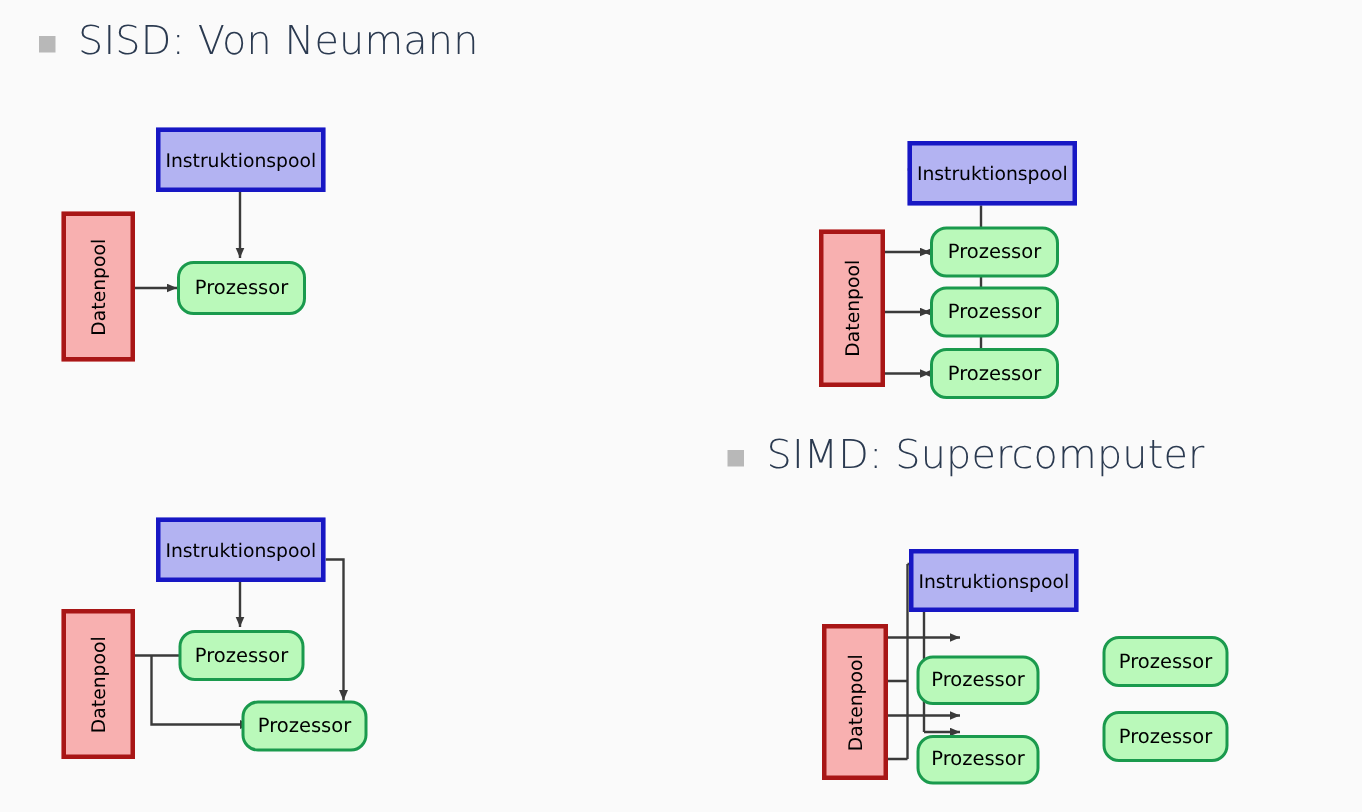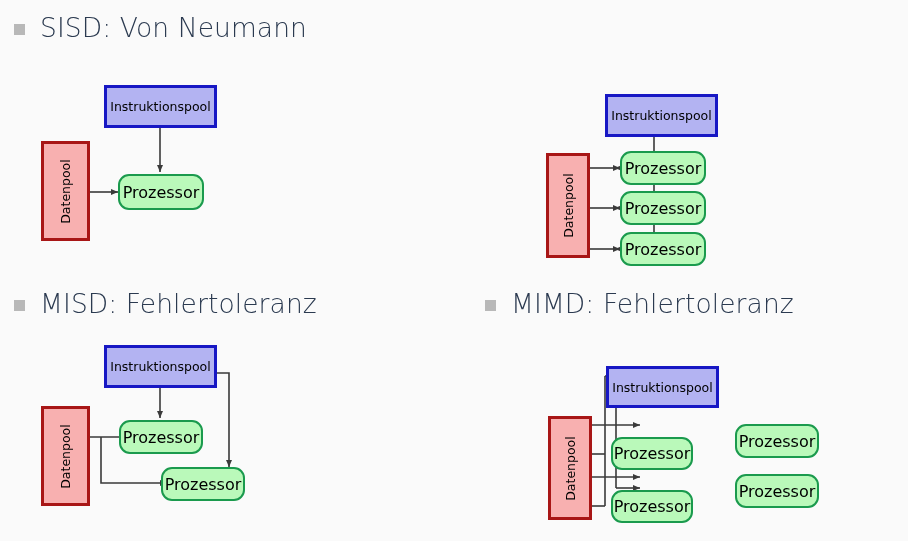--- a/index.html
+++ b/index.html
@@ -33,21 +33,21 @@
   #q-misd { left: 0;   top: 271px; }
   #q-mimd { left: 454px; top: 271px; }
 
   
   .heading {
     position: absolute;
     display: flex;
     align-items: center;
     white-space: nowrap;
   }
-  #q-sisd .heading { left: 14px;  top: 15px; align-items: center; }
+  #q-sisd .heading { left: 26px;  top: 15px; align-items: center; }
   #q-simd .heading { left: 31px;  top: 15px; }
   #q-misd .heading { left: 14px;  top: 20px; }
   #q-mimd .heading { left: 31px;  top: 20px; }
 
   .bullet-square {
     width: 11px;
     height: 11px;
     background: #b8b8b8;
     display: inline-block;
     flex: 0 0 auto;
@@ -102,21 +102,21 @@
     font-size: 12.5px;
   }
   .node-data .vlabel {
     transform: rotate(-90deg);
     white-space: nowrap;
   }
   .node-proc {
     background: #baf9ba;
     border: 2.5px solid #1a9a4d;
     border-radius: 11px;
-    font-size: 16px;
+    font-size: 13px;
   }
 </style>
 </head>
 <body>
 
 <div class="slide">
 
   <div class="quadrant" id="q-sisd">
     <div class="heading">
       <span class="bullet-square"></span>
@@ -185,24 +185,20 @@
       <div class="node node-proc" style="left:166px; top:191px; width:86px; height:34px;">
         <span>Prozessor</span>
       </div>
       <div class="node node-proc" style="left:166px; top:232px; width:86px; height:34px;">
         <span>Prozessor</span>
       </div>
     </div>
   </div>
 
   <div class="quadrant" id="q-misd">
-    <div class="heading">
-      <span class="bullet-square"></span>
-      <span class="heading-text">MISD: Fehlertoleranz</span>
-    </div>
 
     <div class="diagram">
       <svg width="454" height="270">
         <defs>
           <marker id="ah-misd" markerWidth="8" markerHeight="8" refX="7" refY="3" orient="auto" markerUnits="userSpaceOnUse">
             <path d="M0,0 L7,3 L0,6 z" fill="#3a3a3a"></path>
           </marker>
         </defs>
 
         <path d="M160,117 L160,147" stroke="#3a3a3a" stroke-width="1.6" fill="none" marker-end="url(#ah-misd)"></path>
@@ -227,21 +223,21 @@
       </div>
       <div class="node node-proc" style="left:161px; top:196px; width:84px; height:34px;">
         <span>Prozessor</span>
       </div>
     </div>
   </div>
 
   <div class="quadrant" id="q-mimd">
     <div class="heading">
       <span class="bullet-square"></span>
-      <span class="heading-text">MIMD: Fehlertoleranz</span>
+      <span class="heading-text">SIMD: Supercomputer</span>
     </div>
 
     <div class="diagram">
       <svg width="454" height="270">
         <defs>
           <marker id="ah-mimd" markerWidth="8" markerHeight="8" refX="7" refY="3" orient="auto" markerUnits="userSpaceOnUse">
             <path d="M0,0 L7,3 L0,6 z" fill="#3a3a3a"></path>
           </marker>
         </defs>
 

